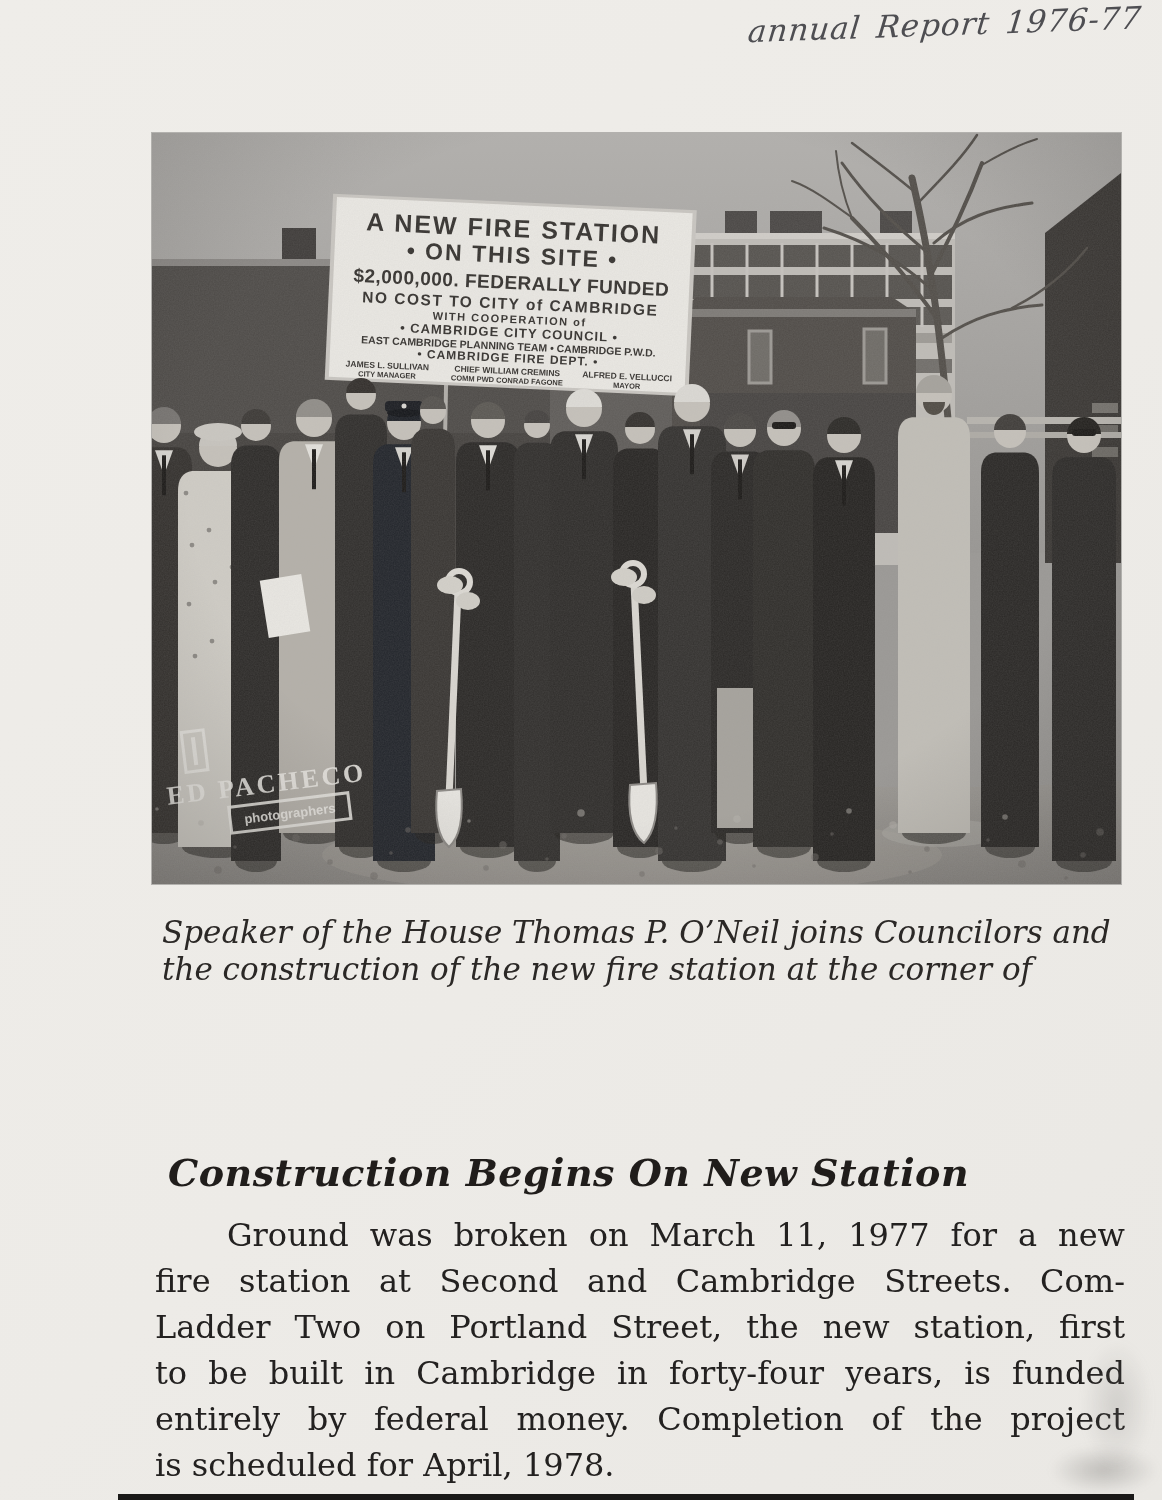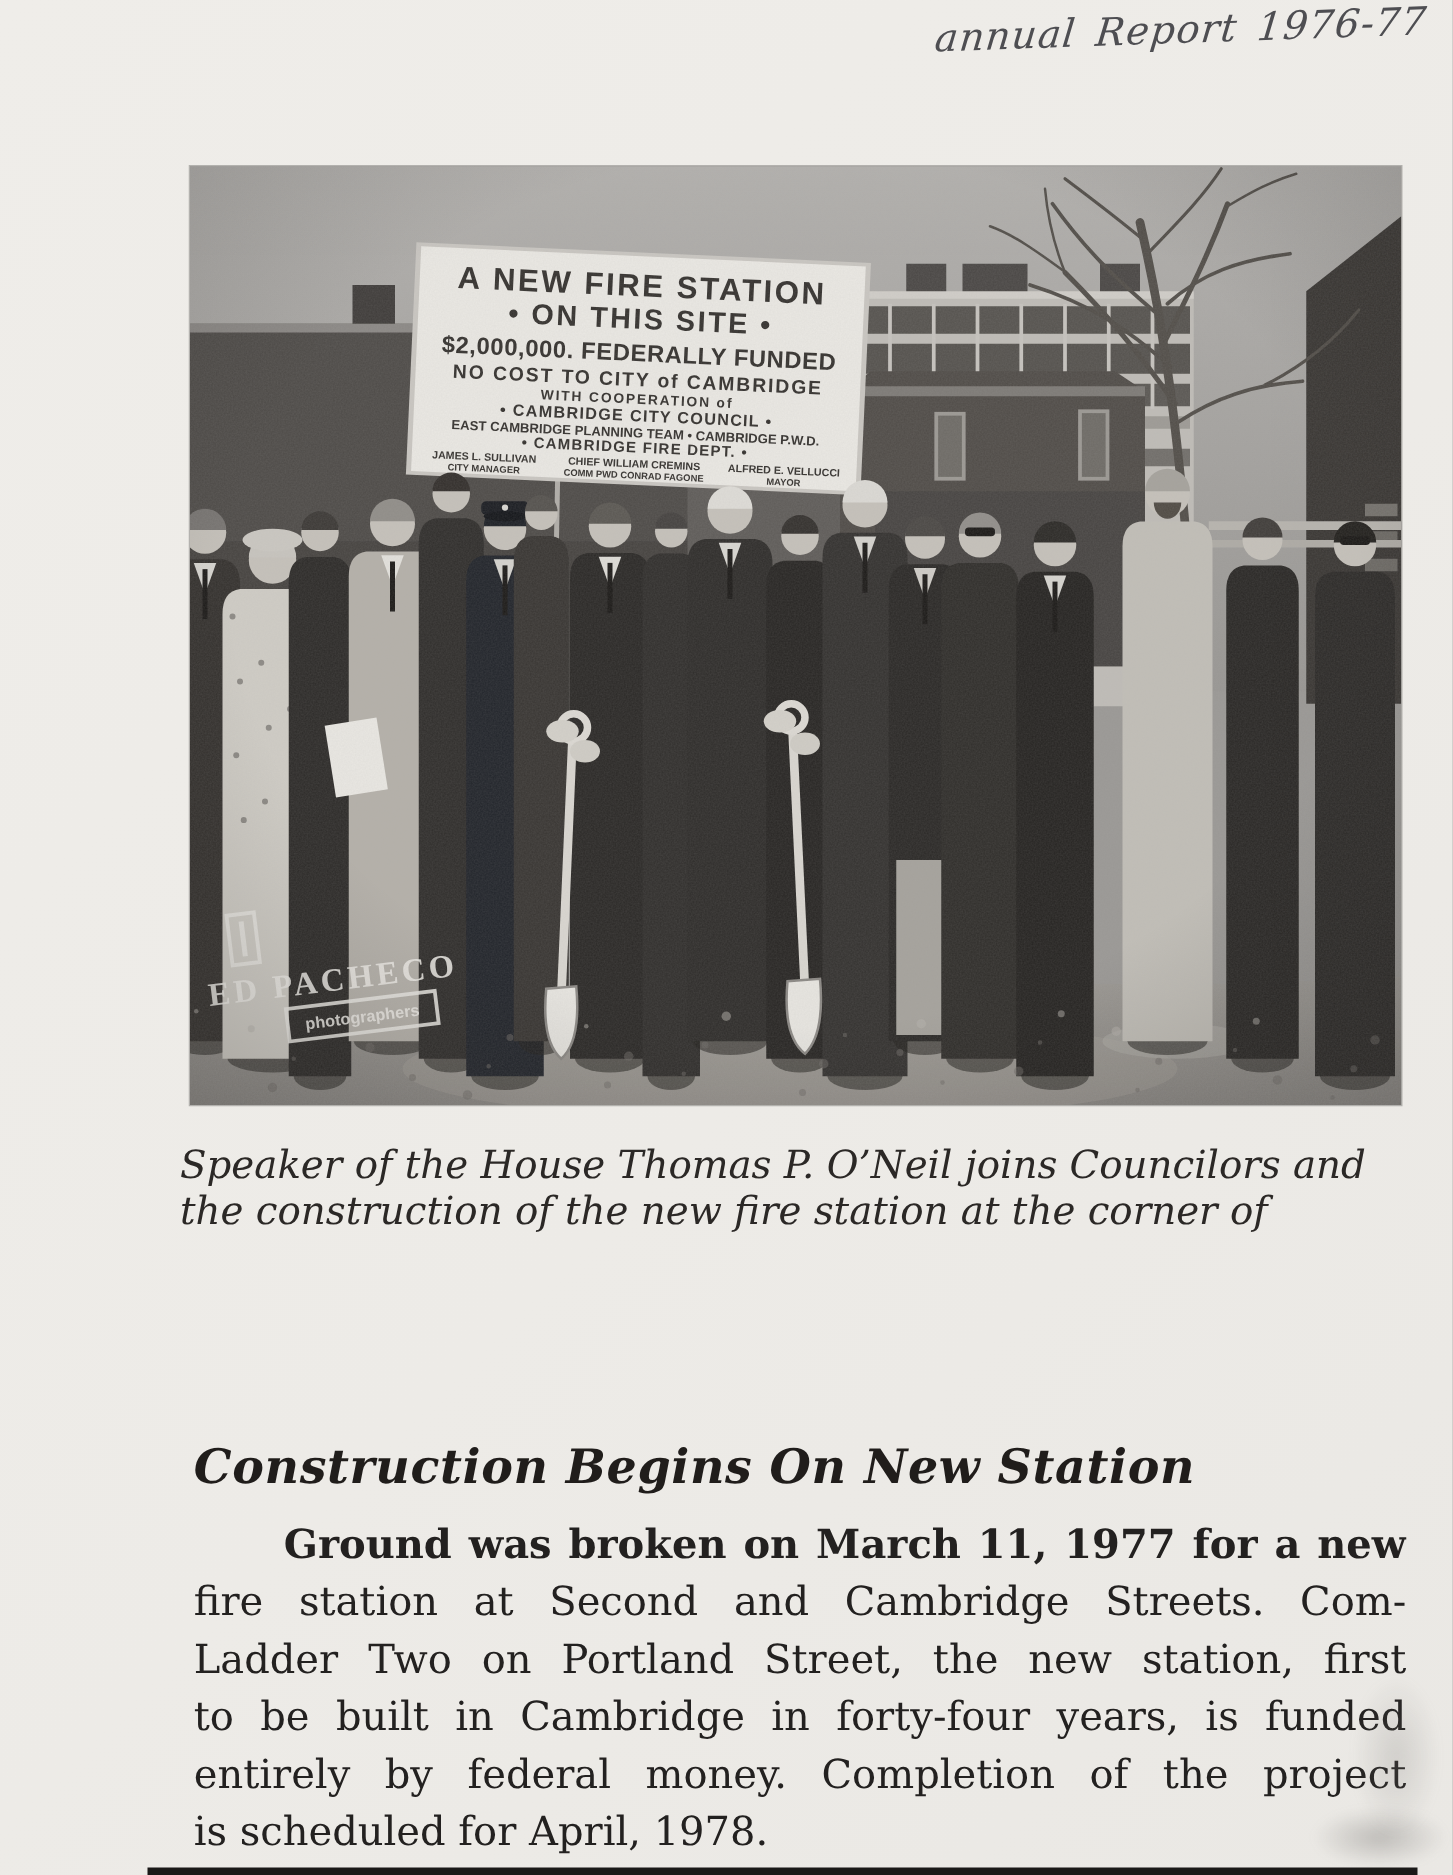--- a/index.html
+++ b/index.html
@@ -18,36 +18,36 @@
     transform:rotate(-2deg) skewX(-8deg);
     white-space:nowrap;letter-spacing:1px;word-spacing:5px;
   }
   .photo{
     position:absolute;left:152px;top:133px;width:969px;height:751px;
     box-shadow:0 0 0 1px rgba(70,68,66,.35);
     background:#9a9895;
   }
   .photo svg{display:block;}
   .caption{
-    position:absolute;left:144px;top:914px;width:965px;
+    position:absolute;left:162px;top:914px;width:965px;
     font-style:italic;font-size:31px;line-height:37px;
     color:#2b2826;
   }
   .caption .cline{white-space:nowrap;}
   .heading{
-    position:absolute;left:155px;top:1150px;width:900px;
+    position:absolute;left:168px;top:1150px;width:900px;
     font-style:italic;font-weight:bold;font-size:38px;
     color:#201d1b;letter-spacing:.5px;
   }
   .article{
     position:absolute;left:155px;top:1212px;width:970px;
     font-size:32px;line-height:46px;color:#232120;
   }
   .article .jline{text-align:justify;text-align-last:justify;height:46px;overflow:hidden;}
-  .article .indent{padding-left:72px;font-weight:bold;}
+  .article .indent{padding-left:72px;}
   .article .jlast{text-align:left;}
   .bottom-bar{
     position:absolute;left:118px;top:1494px;width:1016px;height:7px;
     background:#1a1918;
   }
   .ghost{
     position:absolute;pointer-events:none;filter:blur(4px);
   }
   .ghost.g1{left:1050px;top:1446px;width:108px;height:48px;
     background:radial-gradient(ellipse at center, rgba(110,108,105,.35), transparent 70%);}

